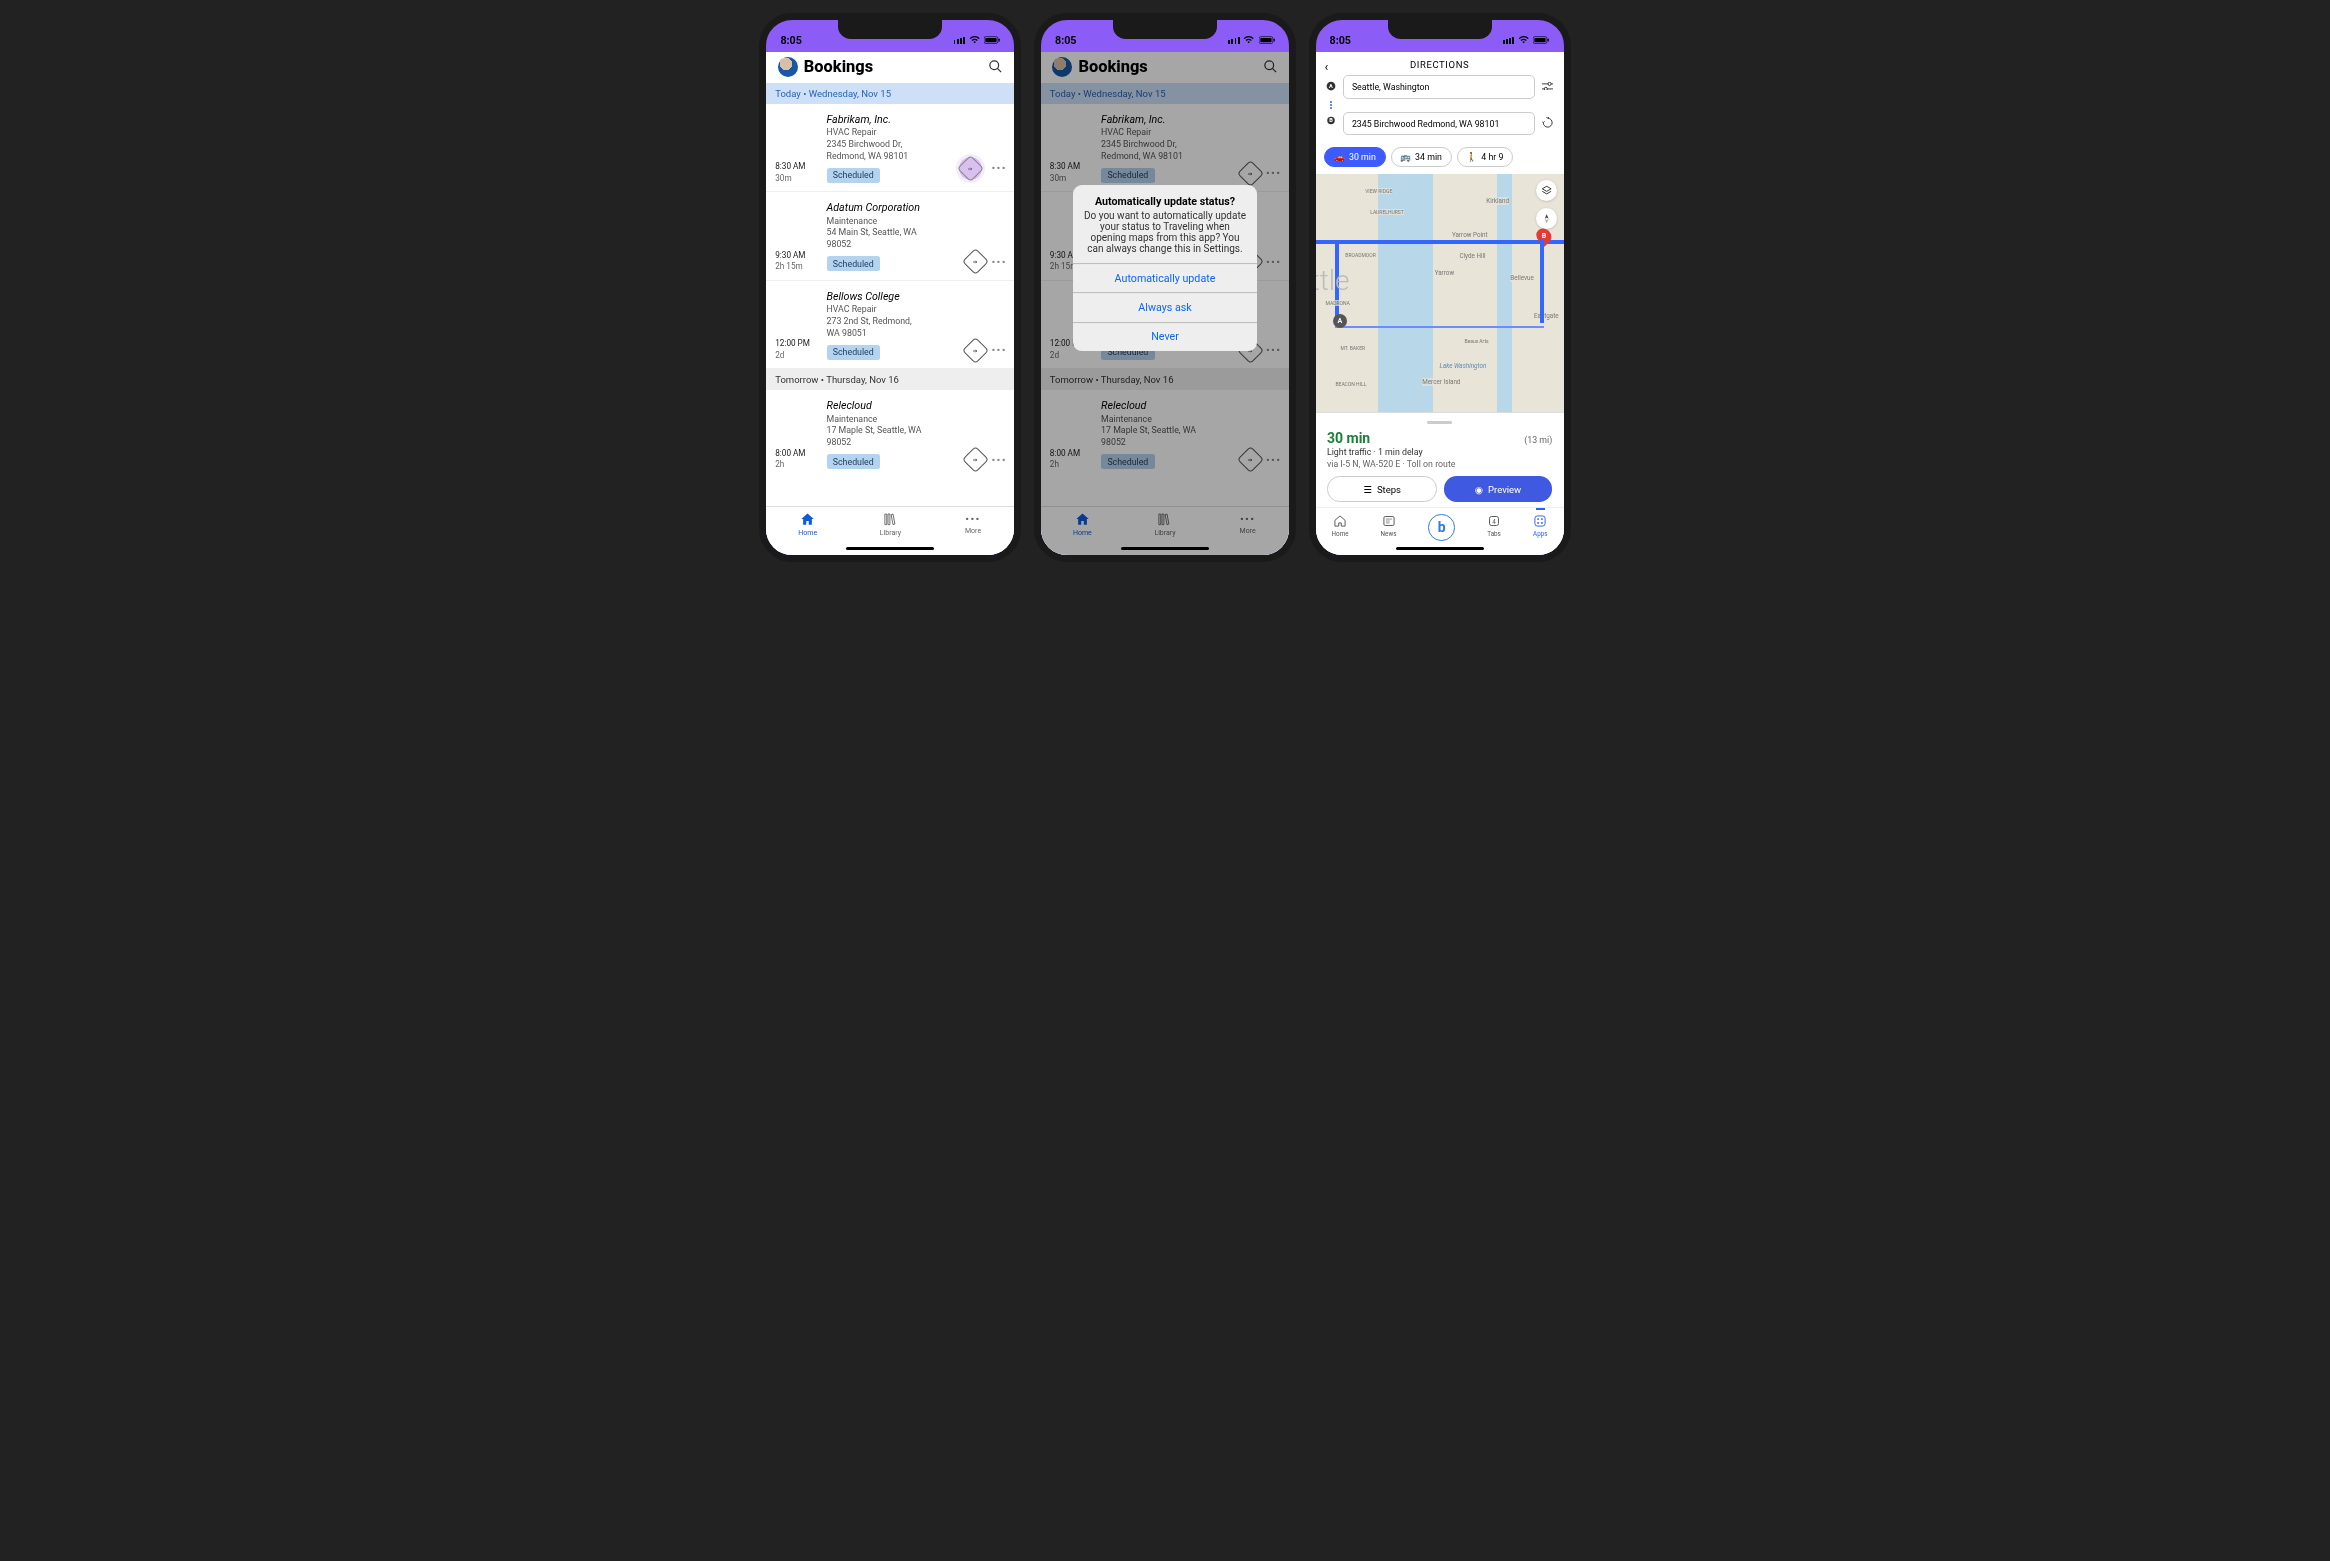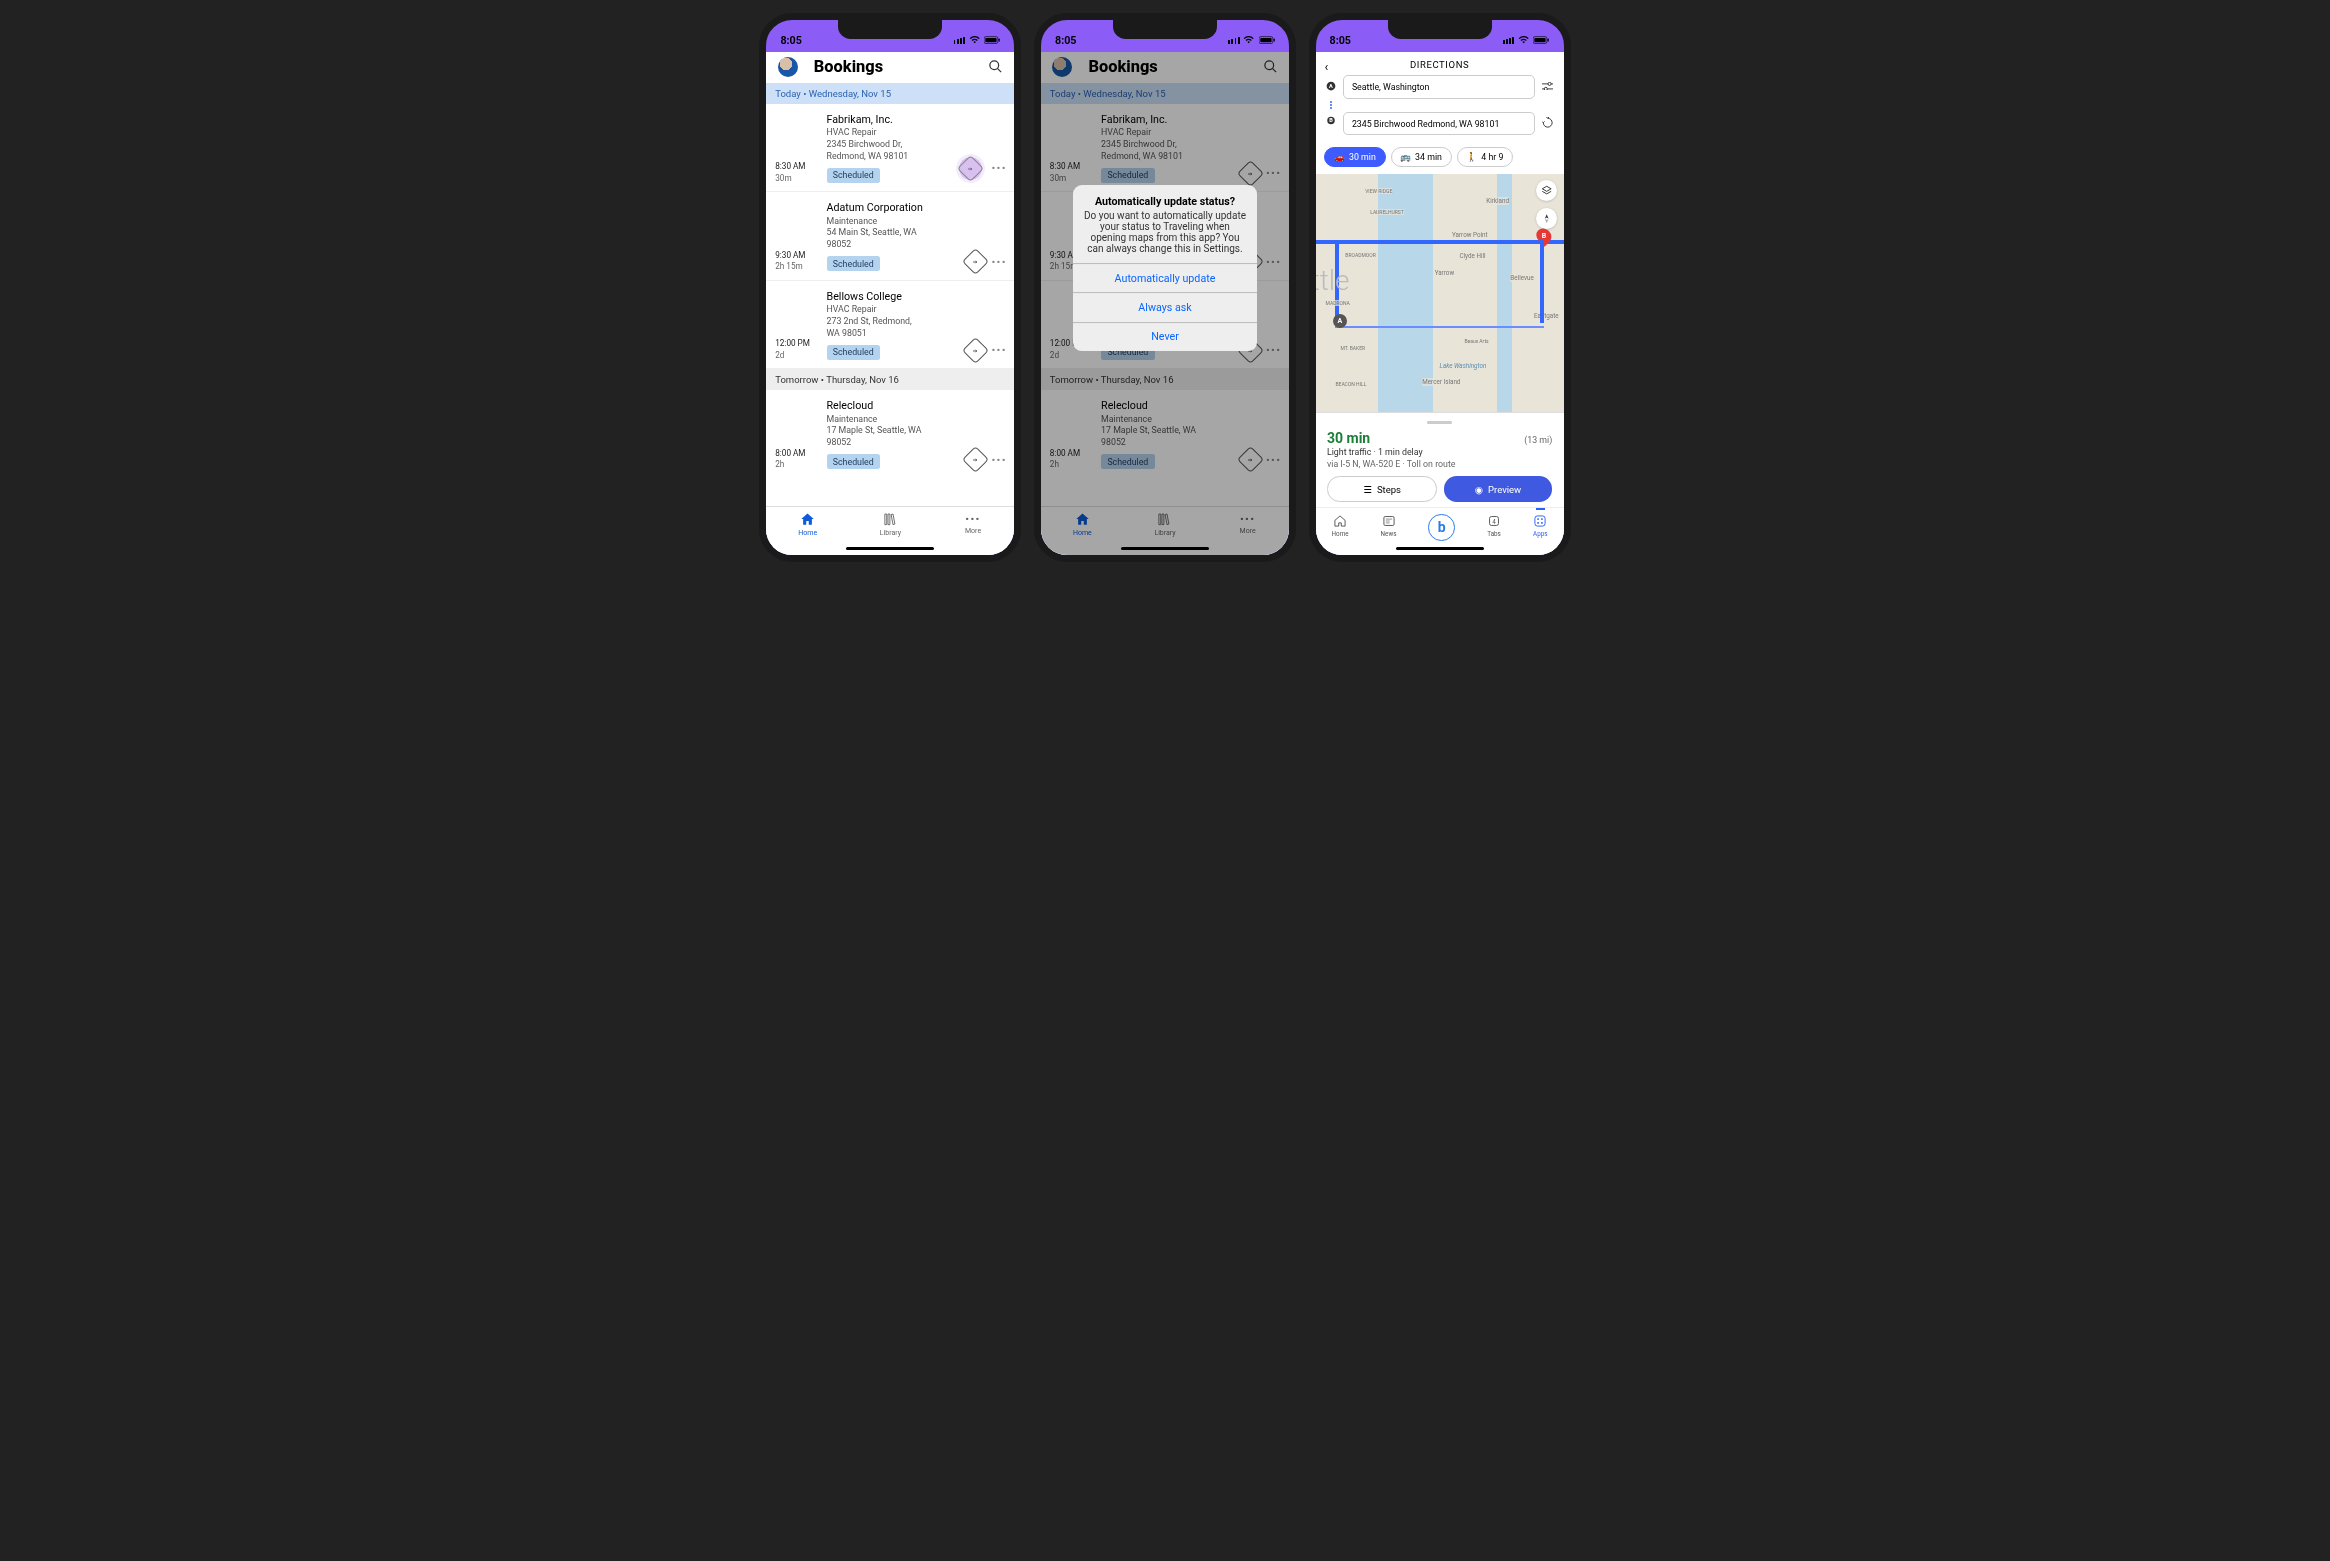--- a/index.html
+++ b/index.html
@@ -30,42 +30,42 @@
   padding: 9.5px 14px 0;
 }
 .statusbar .time { font-size: 10.7px; font-weight: 700; }
 .statusbar .icons { display: flex; gap: 3.8px; align-items: center; }
 .signal { display: flex; gap: 1.3px; align-items: flex-end; }
 .signal span { width: 1.9px; background: #000; border-radius: 0.6px; }
 .signal span:nth-child(1){height:3.8px}.signal span:nth-child(2){height:5px}.signal span:nth-child(3){height:6.3px}.signal span:nth-child(4){height:7.6px}
 .wifi-ic, .batt-ic { font-size: 9.5px; }
 .screen { height: calc(100% - 32px); display: flex; flex-direction: column; position: relative; background:#fff; }
 .header {
-  display: flex; align-items: center; padding: 5px 11.4px 6.3px; gap: 16px;
+  display: flex; align-items: center; padding: 5px 11.4px 6.3px; gap: 6px;
 }
 .avatar {
   width: 20px; height: 20px; border-radius: 50%;
   background: radial-gradient(circle at 40% 35%, #d8c0a8 0 35%, transparent 36%), linear-gradient(#1856a7,#1856a7);
 }
 .header-title { font-size: 16.4px; font-weight: 800; flex: 1; }
 .search-btn { width: 15px; height: 15px; }
 .today-row {
   background: #cde0f7; padding: 5px 8.8px;
   font-size: 9.5px; color: #2a63b3;
 }
 .content { flex: 1; overflow: hidden; }
 .section-row { background: #eee; padding: 5px 8.8px; font-size: 9.5px; color: #333; }
 .item {
   display: flex; padding: 8.8px 7.6px 8.8px 8.8px; gap: 6.3px; border-bottom: 0.6px solid #eee; align-items: flex-end;
 }
 .item .left { width: 45px; font-size: 8.2px; }
 .item .left .t1 { font-weight: 400; color: #222; }
 .item .left .t2 { color: #666; margin-top: 1.3px; }
 .item .mid { flex: 1; }
-.item .mid .name { font-size: 10.7px; margin-bottom: 1.3px; }
+.item .mid .name { font-size: 10.7px; margin-bottom: 1.3px; font-style: italic; }
 .item .mid .sub { font-size: 8.8px; color: #555; line-height: 1.35; }
 .badge {
   display: inline-block; margin-top: 5px; padding: 2.5px 6.3px;
   background: #b4d3ee; border-radius: 2.5px; font-size: 8.8px; color: #1e3a5f;
 }
 .item .right { display: flex; align-items: center; gap: 6.3px; }
 .dir-ic { width: 19px; height: 19px; border: 1.3px solid #555; transform: rotate(45deg); border-radius: 3.8px; display:flex; align-items:center; justify-content:center; }
 .dir-ic svg { transform: rotate(-45deg); }
 .dir-highlight { background: radial-gradient(circle, #d9c0f0 0 55%, rgba(217,192,240,0.3) 56% 70%, transparent 71%); border-radius:50%; padding: 5px; }
 .dir-highlight .dir-ic { border-color: #888; }

